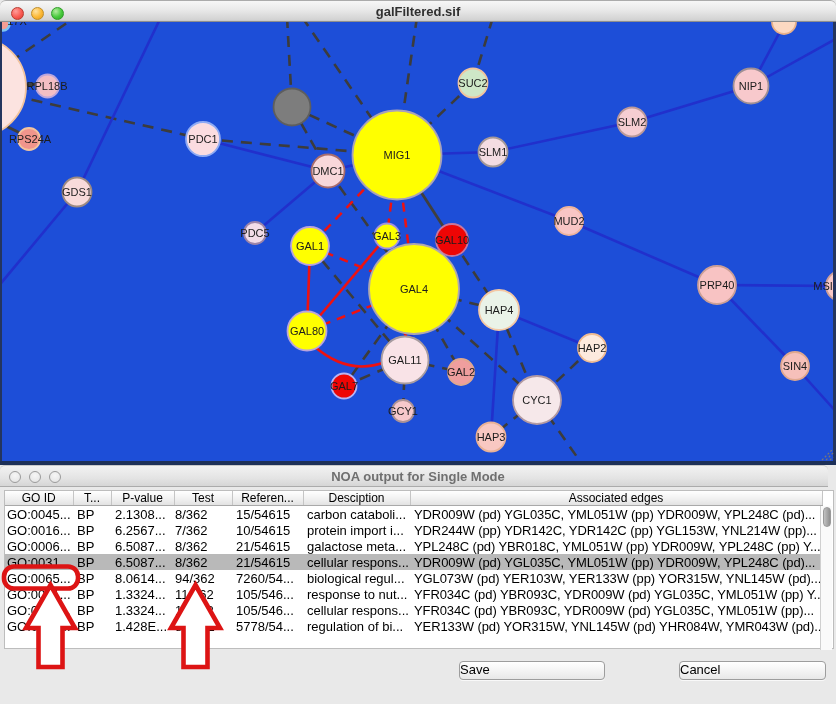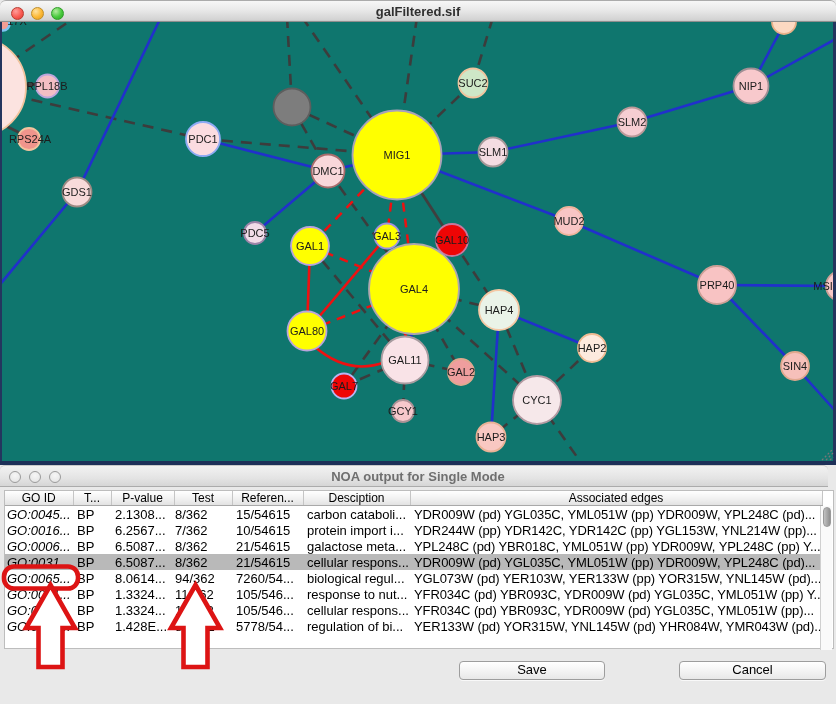--- a/index.html
+++ b/index.html
@@ -6,47 +6,47 @@
   body{font-family:"Liberation Sans",sans-serif;}
   #stage{position:relative;width:836px;height:704px;overflow:hidden;background:#e9e9e9;}
   
   #titlebar{position:absolute;left:0;top:0;width:836px;height:22px;
     background:linear-gradient(#f7f7f7,#e9e9e9 45%,#d2d2d2 95%,#c4c4c4);
     border-top:1px solid #ababab;border-bottom:1px solid #8e8e8e;
     border-radius:6px 6px 0 0;box-sizing:border-box;}
   #titlebar .tl{position:absolute;top:5.5px;width:11px;height:11px;border-radius:50%;}
   #title1{position:absolute;top:3px;left:0;width:836px;text-align:center;
     font-size:13px;font-weight:bold;color:#303030;}
-  #netwrap{position:absolute;left:0;top:22px;width:836px;height:439px;background:#0f766e;}
+  #netwrap{position:absolute;left:0;top:22px;width:836px;height:439px;background:#1d4ed8;}
   #navyband{position:absolute;left:0;top:461px;width:836px;height:4px;background:#1d3058;}
   
   
   #noawin{position:absolute;left:0;top:465px;width:836px;height:239px;background:#e9e9e9;}
   #noatitle{position:absolute;left:0;top:0;width:828px;height:22px;
     background:linear-gradient(#f2f2f2,#e4e4e4 60%,#d6d6d6);
     border-top:1px solid #c9c9c9;border-bottom:1px solid #ababab;box-sizing:border-box;
     border-radius:5px 5px 0 0;}
   #noatitle .tl2{position:absolute;top:5px;width:12px;height:12px;border-radius:50%;
     background:radial-gradient(circle at 50% 35%,#f6f6f6,#e2e2e2);border:1.5px solid #9b9b9b;box-sizing:border-box;}
   #noatitletext{position:absolute;top:3px;left:0;width:836px;text-align:center;
     font-size:13px;font-weight:bold;color:#6f6f6f;}
   #tablewrap{position:absolute;left:4px;top:25px;width:830px;height:159px;background:#fff;
     border:1px solid #bdbdbd;box-sizing:border-box;}
   table.noa{border-collapse:collapse;table-layout:fixed;width:817px;font-size:13px;color:#000;}
   table.noa th{height:13px;font-weight:normal;text-align:center;font-size:12px;
     background:linear-gradient(#ffffff,#efefef 60%,#e2e2e2);
     border-right:1px solid #c5c5c5;border-bottom:1px solid #a9a9a9;
     overflow:hidden;white-space:nowrap;padding:0;margin-top:27px;}
   table.noa td{height:16px;padding:0 0 0 4px;overflow:hidden;white-space:nowrap;}
-  table.noa td:first-child{padding-left:2px;font-style:italic;}
+  table.noa td:first-child{padding-left:2px;}
   table.noa td:nth-child(4){padding-left:1px;}
   table.noa td:last-child{letter-spacing:-0.1px;}
   tr.hl td{background:#b9b9b9;}
   #buttons .btn{position:absolute;height:17px;border:1px solid #9d9d9d;border-radius:4px;
-    background:linear-gradient(#ffffff,#f4f4f4 50%,#e8e8e8);text-align:center;
+    background:linear-gradient(#ffffff,#f4f4f4 50%,#e8e8e8);
     font-size:13px;color:#000;line-height:16px;box-shadow:0 1px 0 rgba(255,255,255,.7);}
 </style>
 </head>
 <body>
 <div id="stage">
 
   <div id="titlebar">
     <div class="tl" style="left:10.5px;background:radial-gradient(circle at 35% 30%,#ff9d99,#f95a52 55%,#d83a31);border:0.5px solid #ba3b30;"></div>
     <div class="tl" style="left:30.5px;background:radial-gradient(circle at 35% 30%,#ffe2a0,#fcb834 55%,#e09a22);border:0.5px solid #c08e26;"></div>
     <div class="tl" style="left:50.5px;background:radial-gradient(circle at 35% 30%,#b5eca0,#47c93c 55%,#2fa525);border:0.5px solid #2f9e28;"></div>

